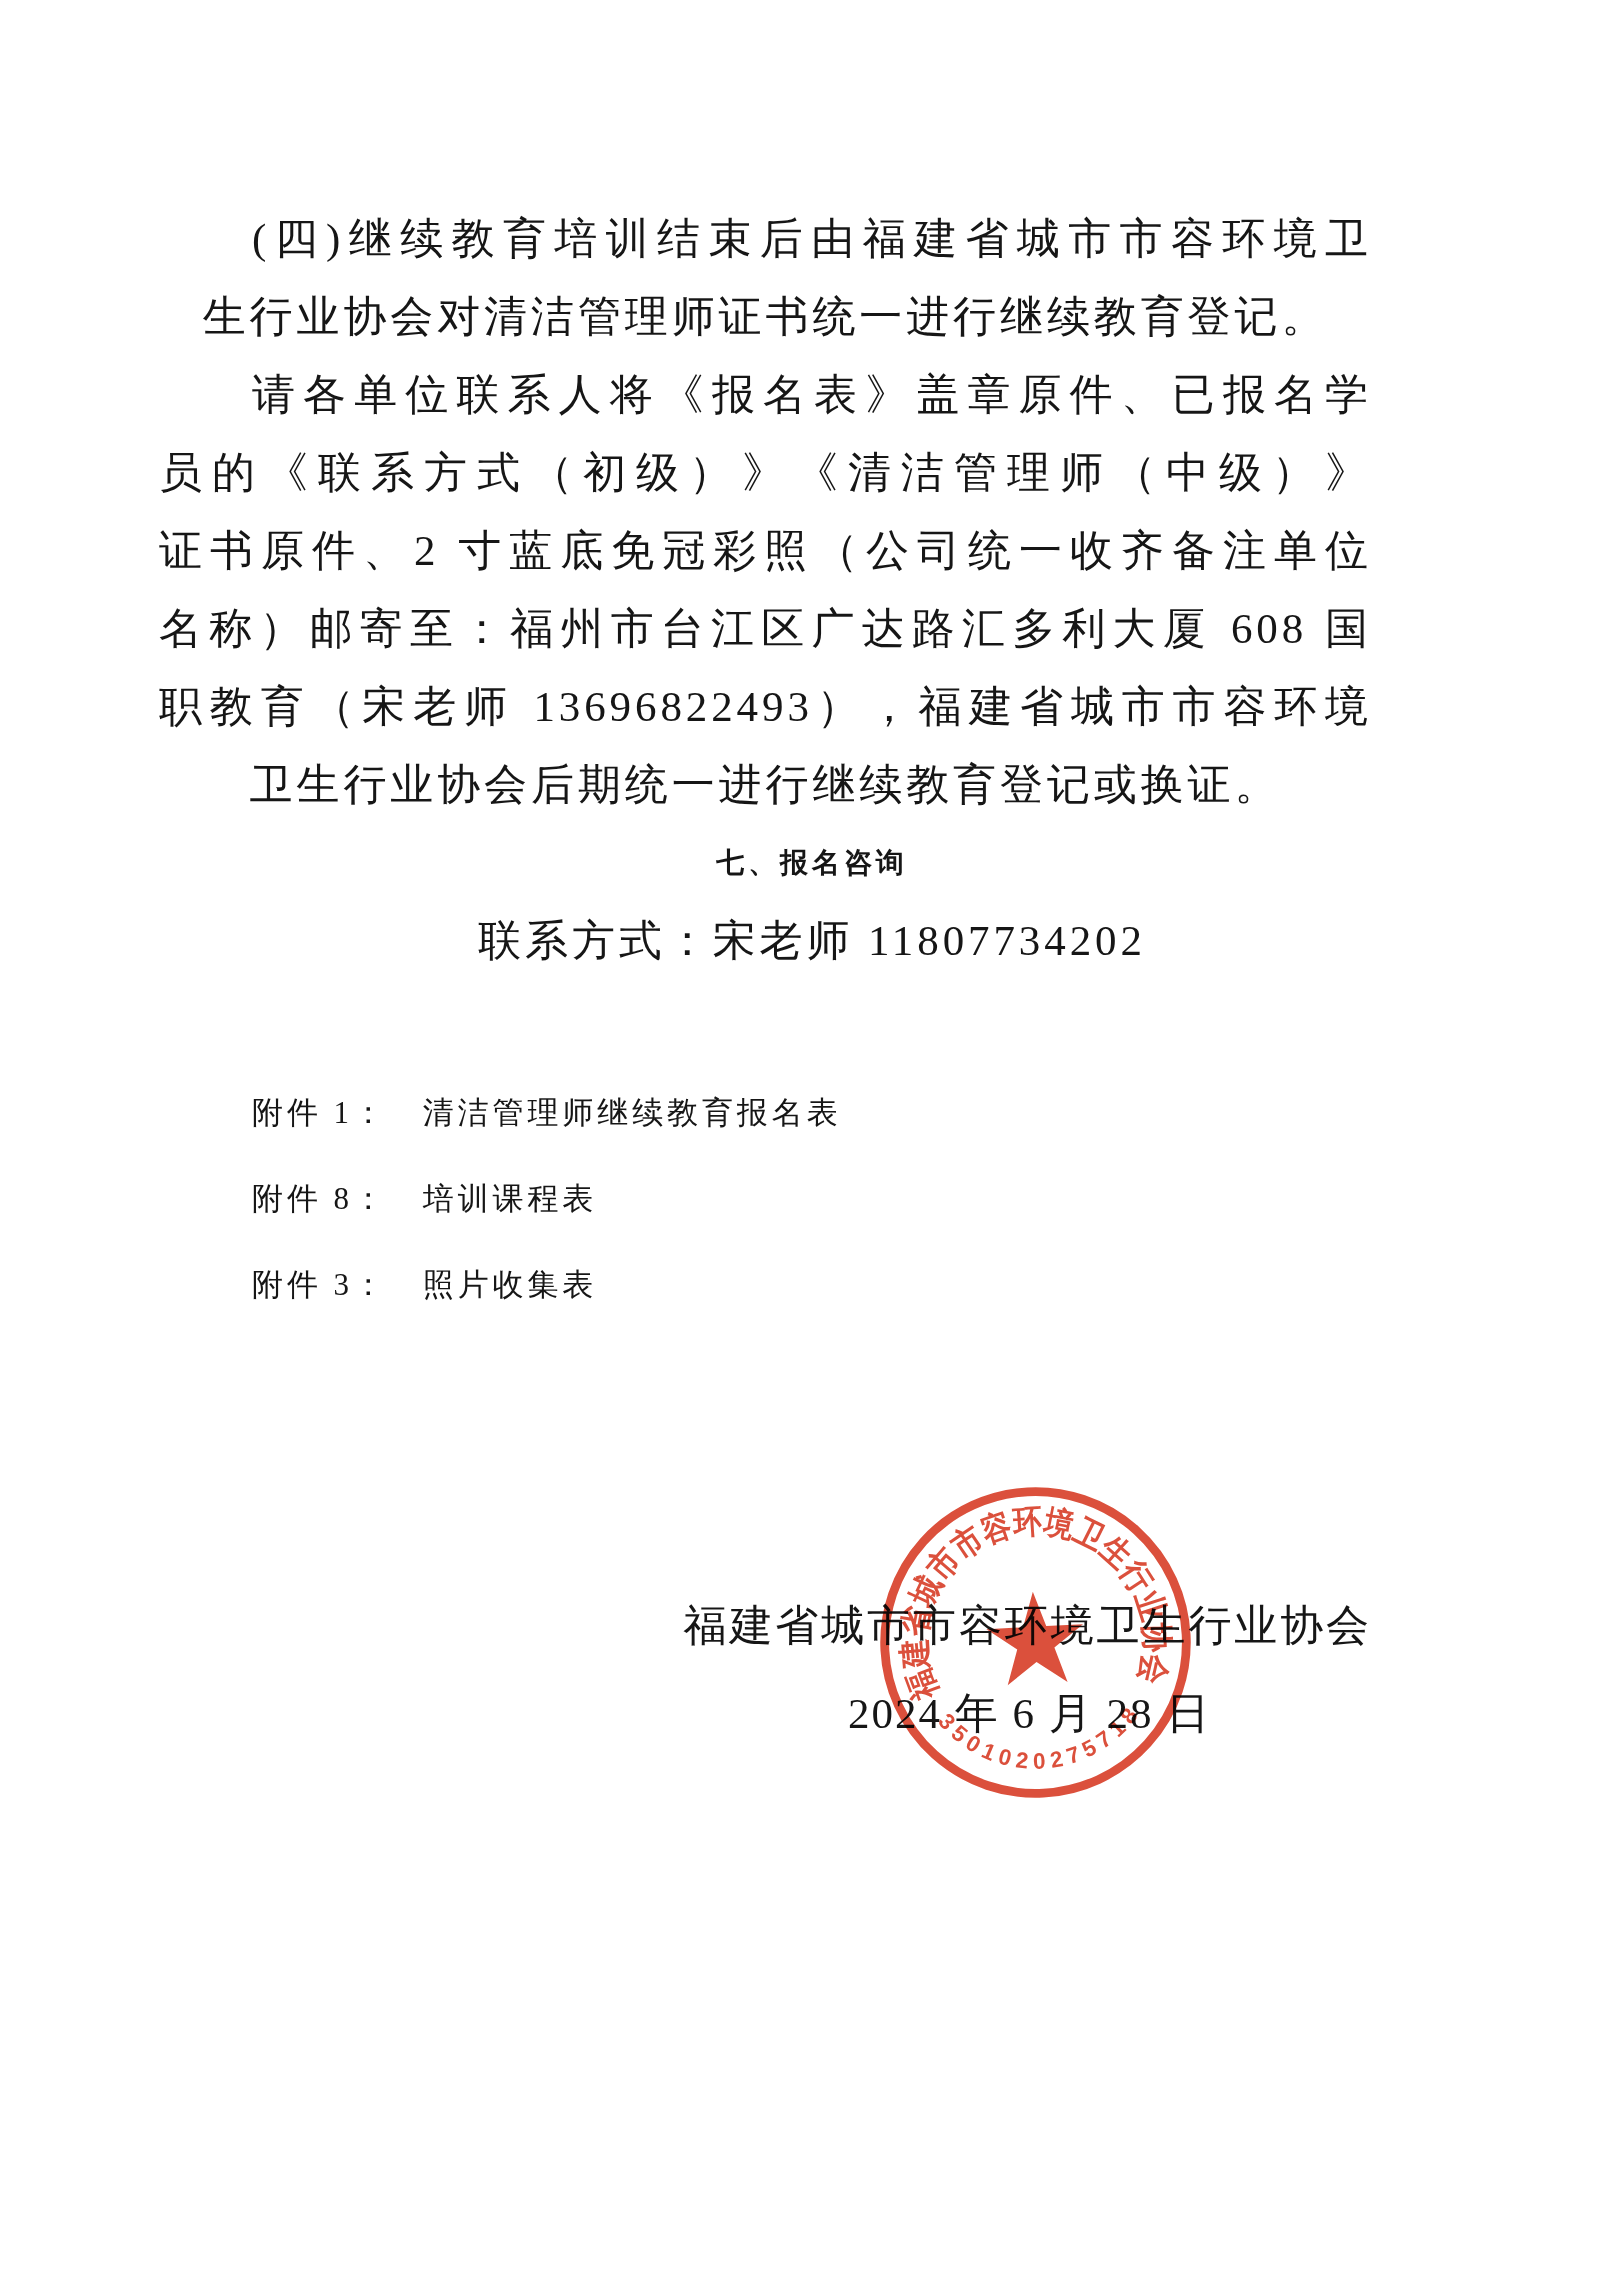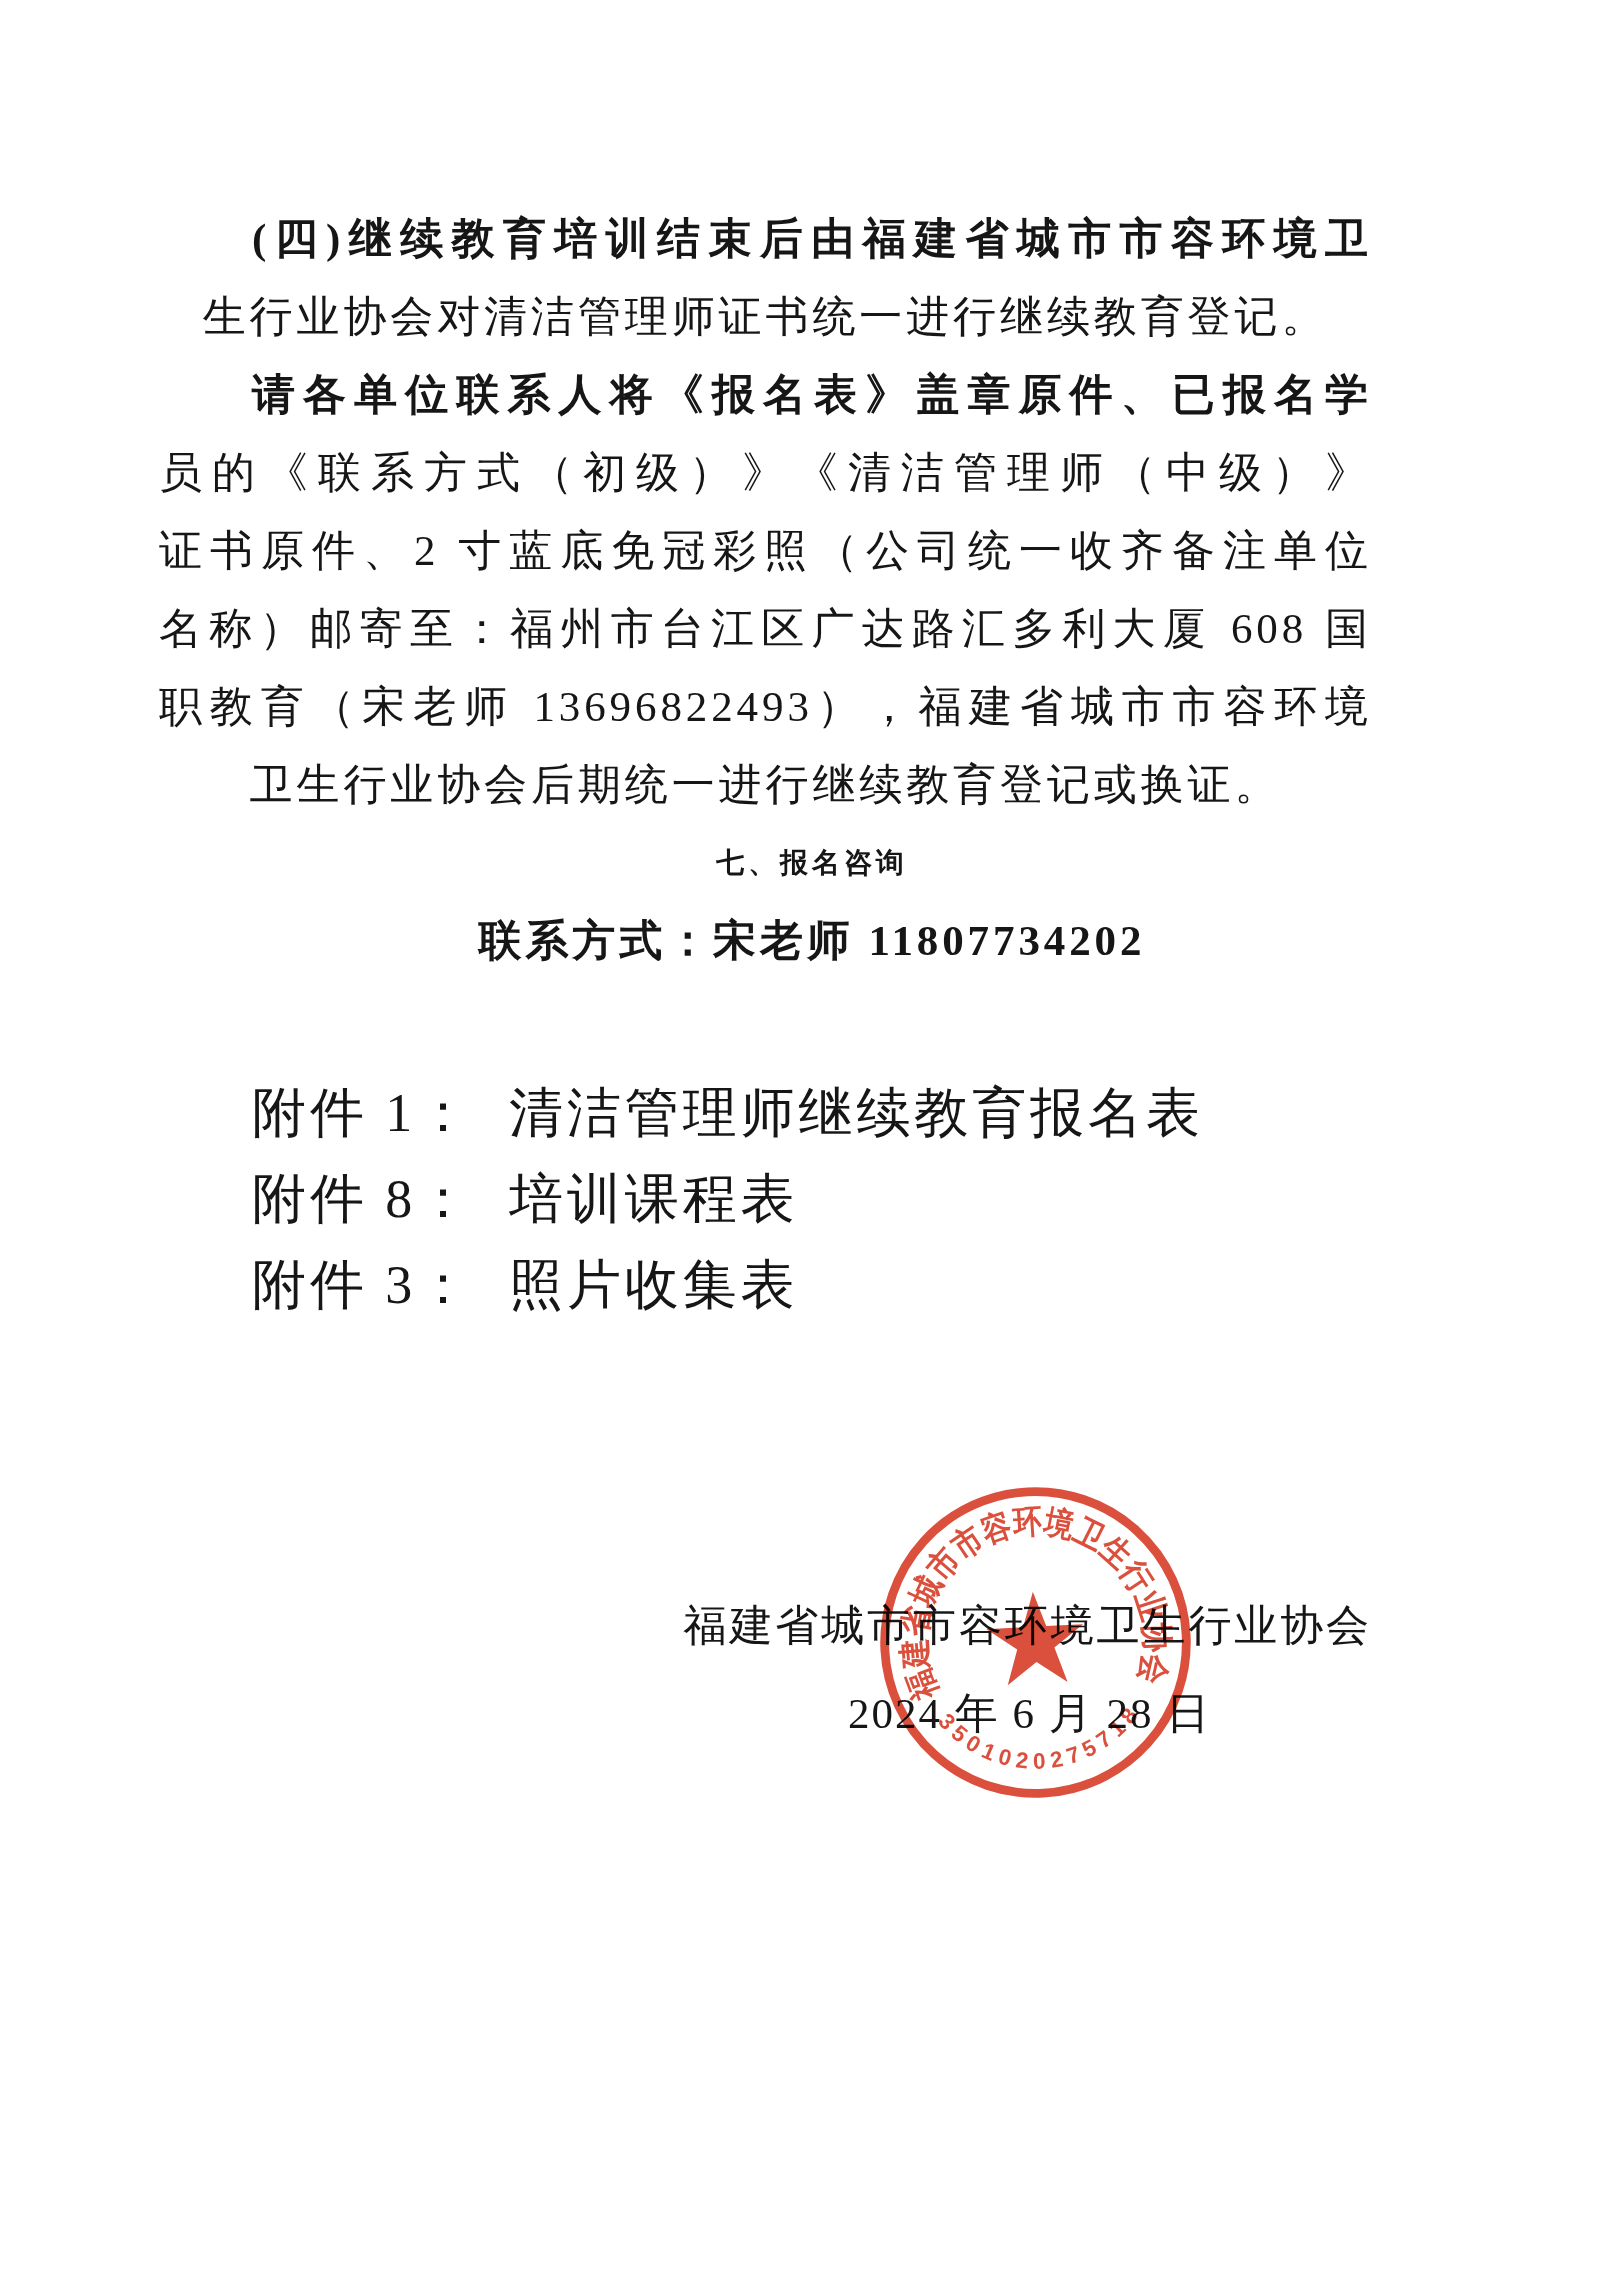--- a/index.html
+++ b/index.html
@@ -23,29 +23,29 @@
     font-size: 43px;
     line-height: 78px;
     letter-spacing: 3.9px;
     text-align: center;
   }
   .line.j {
     text-align: justify;
     text-align-last: justify;
     text-justify: inter-character;
   }
-  .line.i { text-indent: 93px; font-weight: bold; }
+  .line.i { text-indent: 93px; }
   .heading {
     font-family: "Liberation Sans", "DejaVu Sans", sans-serif;
     font-weight: bold;
     font-size: 28px;
   }
   .attachments { margin-top: 90px; padding-left: 93px; }
   .attach-line {
-    font-size: 54px;
+    font-size: 31px;
     line-height: 86px;
     letter-spacing: 3.9px;
   }
   .attach-title { margin-left: 35px; }
   .sig {
     position: absolute;
     top: 1600px;
     left: 159px;
     width: 1213px;
     text-align: right;

